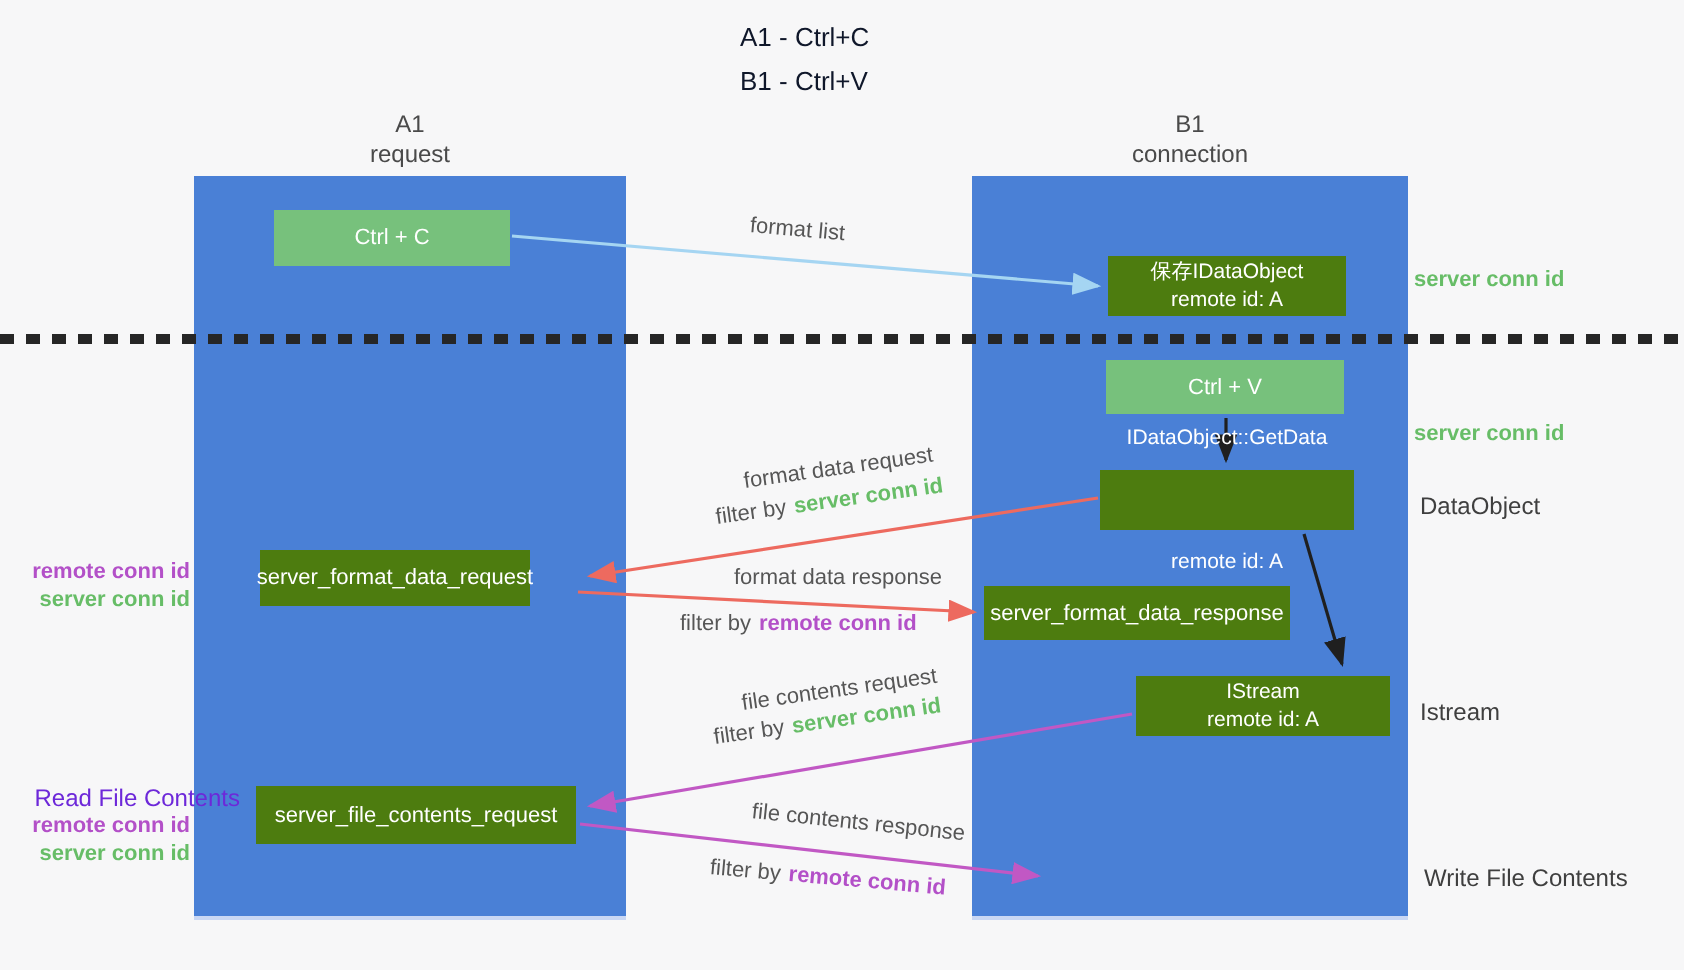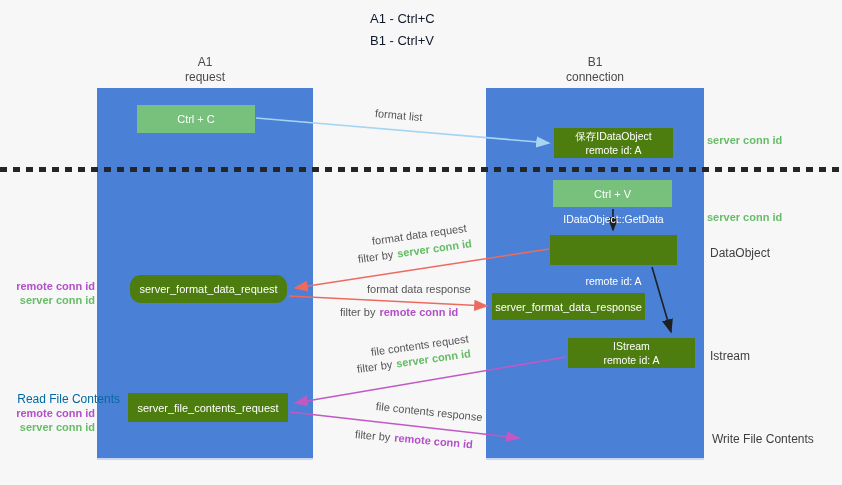--- a/index.html
+++ b/index.html
@@ -36,21 +36,21 @@
     color:#fff; text-align:center; font-size:11px; line-height:14px; white-space:nowrap;
   }
   .node.small { font-size:10.5px; }
   .green  { background:#77c17c; }
   .orange { background:#4d7c0f; }
 
   .n-ctrl-c   { left:137px; top:105px; width:118px; height:28px; }
   .n-save-obj { left:554px; top:128px; width:119px; height:30px; }
   .n-ctrl-v   { left:553px; top:180px; width:119px; height:27px; }
   .n-getdata  { left:550px; top:235px; width:127px; height:30px;gap:48px; }
-  .n-fmt-req  { left:130px; top:275px; width:157px; height:28px;border-radius:11px; }
+  .n-fmt-req  { left:130px; top:275px; width:135px; height:28px; }
   .n-fmt-resp { left:492px; top:293px; width:153px; height:27px; }
   .n-istream  { left:568px; top:338px; width:127px; height:30px; }
   .n-file-req { left:128px; top:393px; width:160px; height:29px; }
   .n-file-resp{ left:525px; top:425px; width:160px; height:28px; }
 
   .alabel {
     position:absolute; z-index:5; font-size:11px; color:#565656; white-space:nowrap;
     transform-origin:left center;
   }
   .green-t  { color:#67bd67; font-weight:bold; }
@@ -66,21 +66,21 @@
   .l-fby3  { left:357px; top:363px; transform:rotate(-8deg); }
   .l-fcresp{ left:376px; top:400px; transform:rotate(6deg); }
   .l-fby4  { left:355px; top:428px; transform:rotate(5deg); }
 
   .side { position:absolute; z-index:5; font-size:11px; white-space:nowrap; }
   .s-sci-top { left:707px; top:134px; }
   .s-sci-mid { left:707px; top:211px; }
   .s-dataobj { left:710px; top:246px; font-size:12px; color:#3f3f3f; }
   .s-istream { left:710px; top:349px; font-size:12px; color:#3f3f3f; }
   .s-write   { left:712px; top:432px; font-size:12px; color:#3f3f3f; }
-  .s-read    { left:0;  top:392px; width:120px; text-align:right; font-size:12px; color:#0369a1; }
+  .s-read    { left:0;  top:392px; width:120px; text-align:right; font-size:12px; color:#6d28d9; }
   .s-pair1   { left:0;  top:279px; width:95px; text-align:right; line-height:14px; }
   .s-pair2   { left:0;  top:406px; width:95px; text-align:right; line-height:14px; }
 </style>
 </head>
 <body>
 
 <div class="stage">
 
   <div class="title">
     <div>A1 - Ctrl+C</div>

